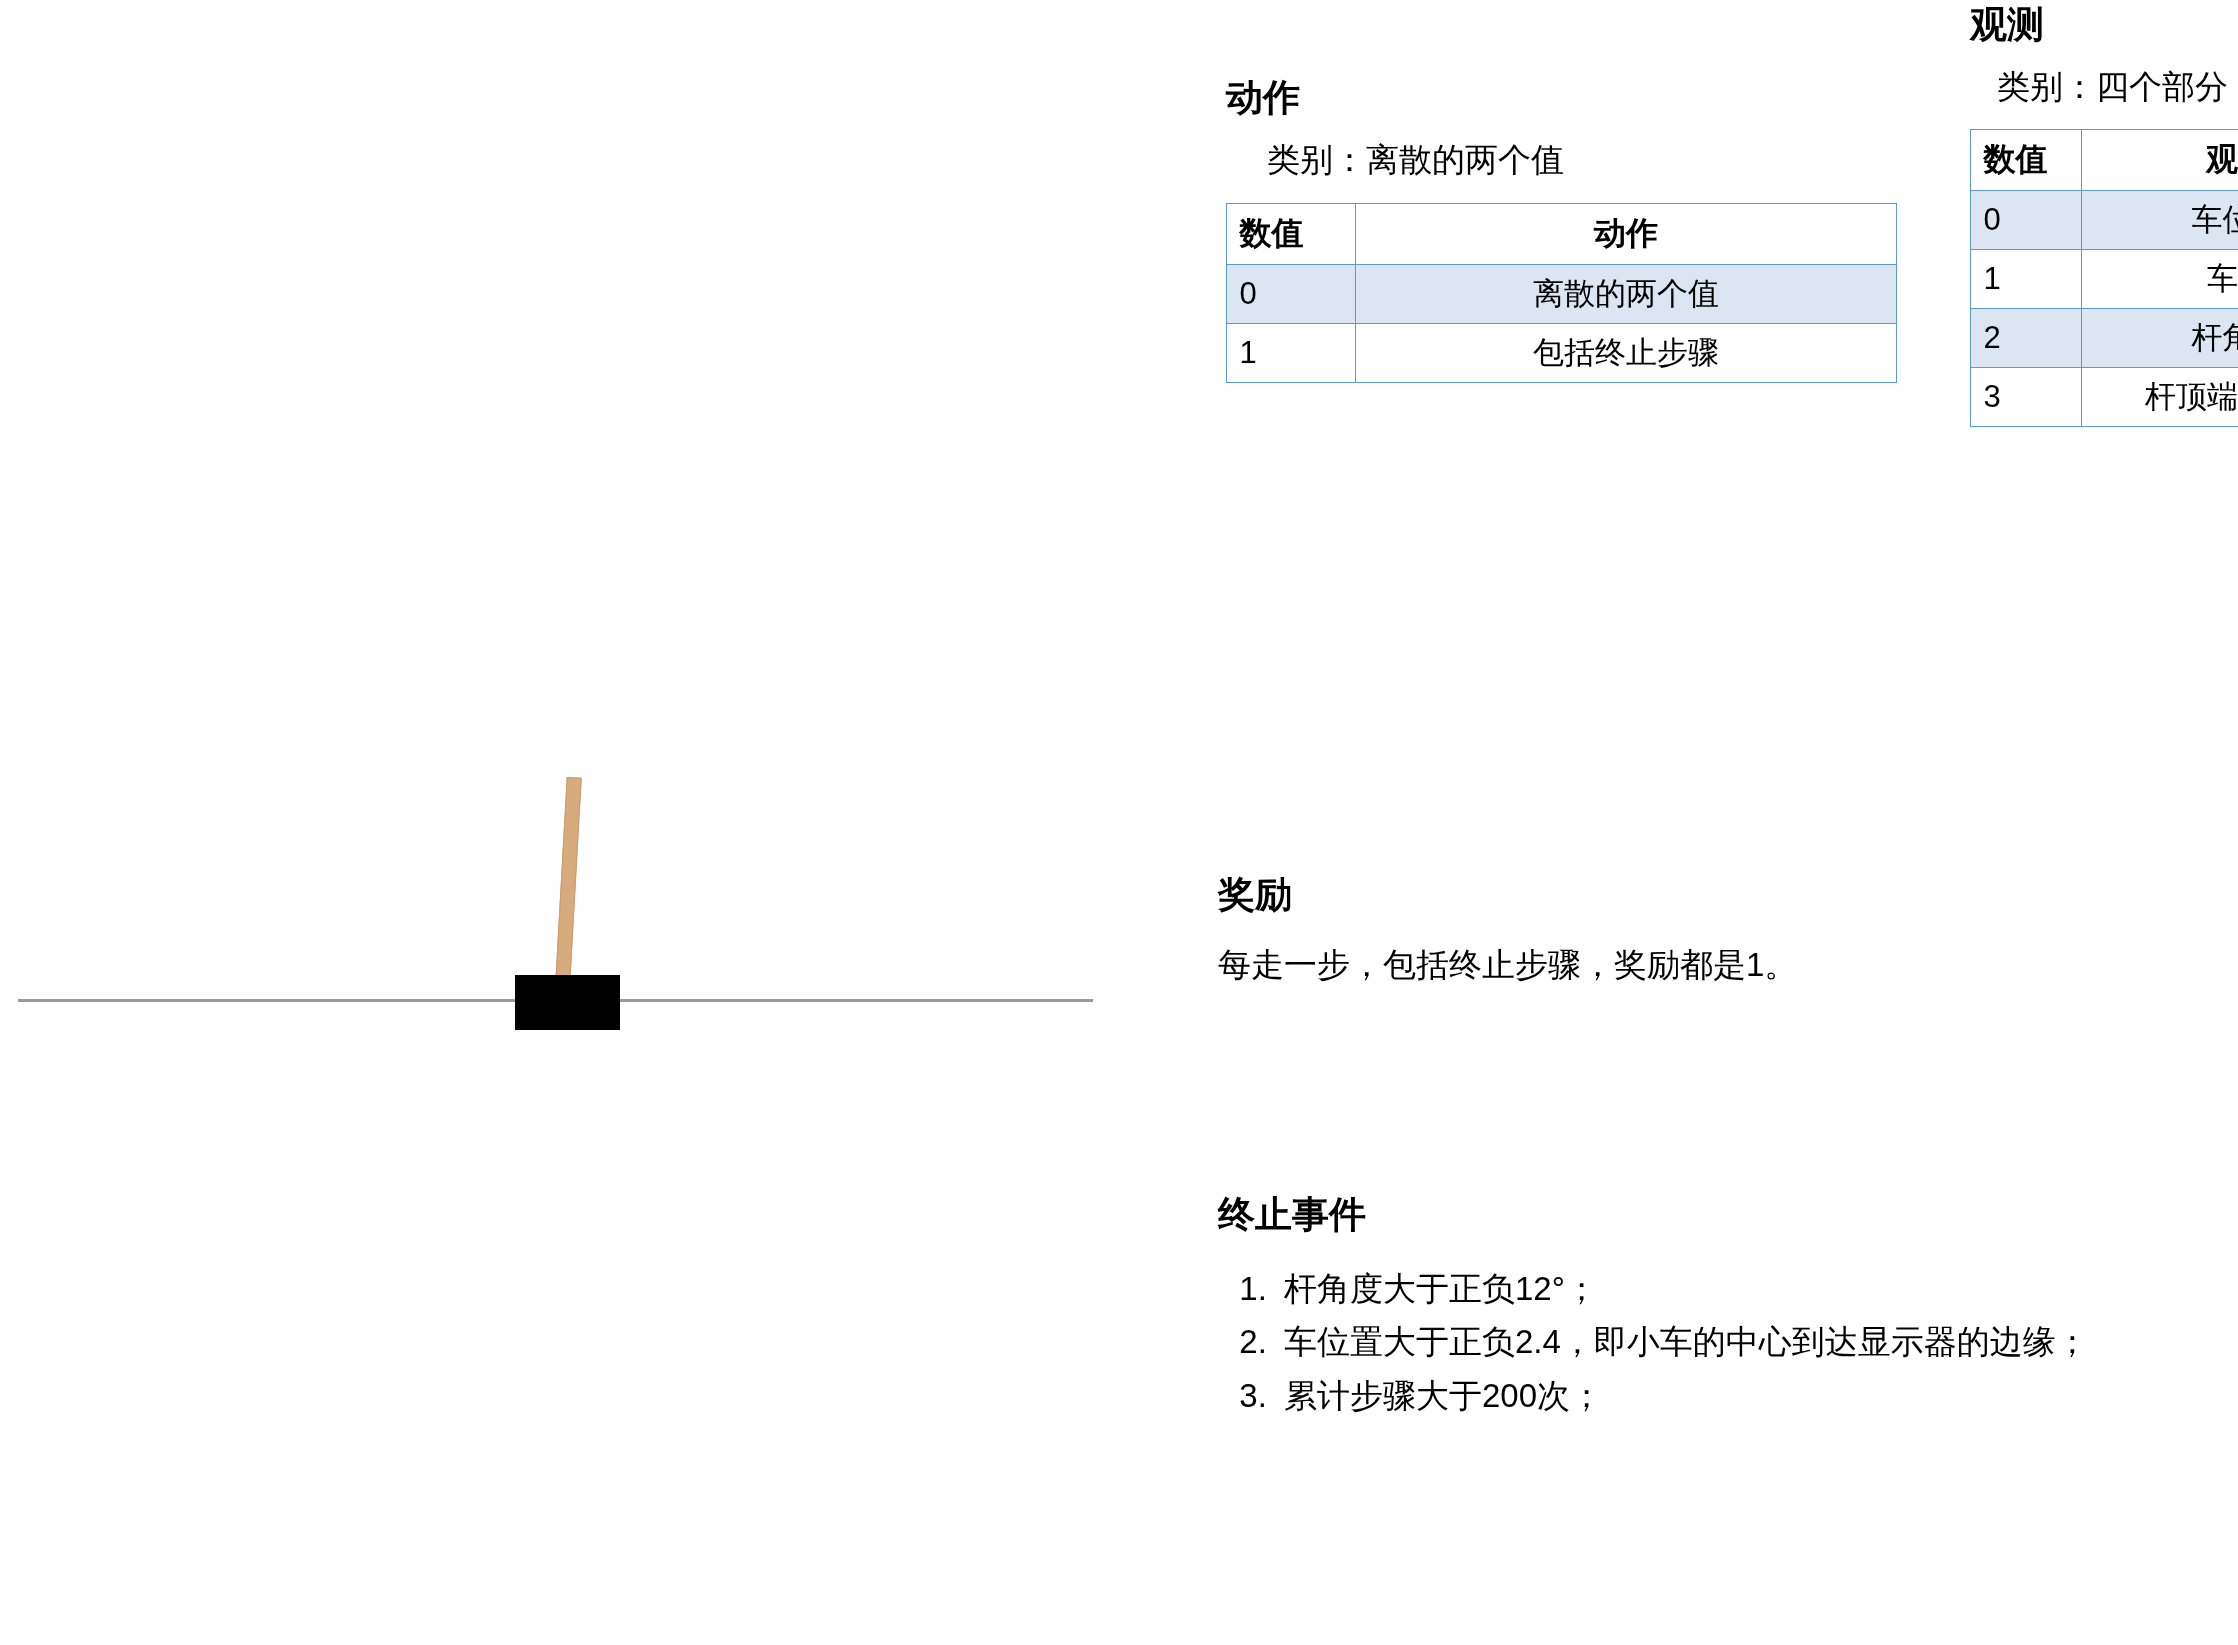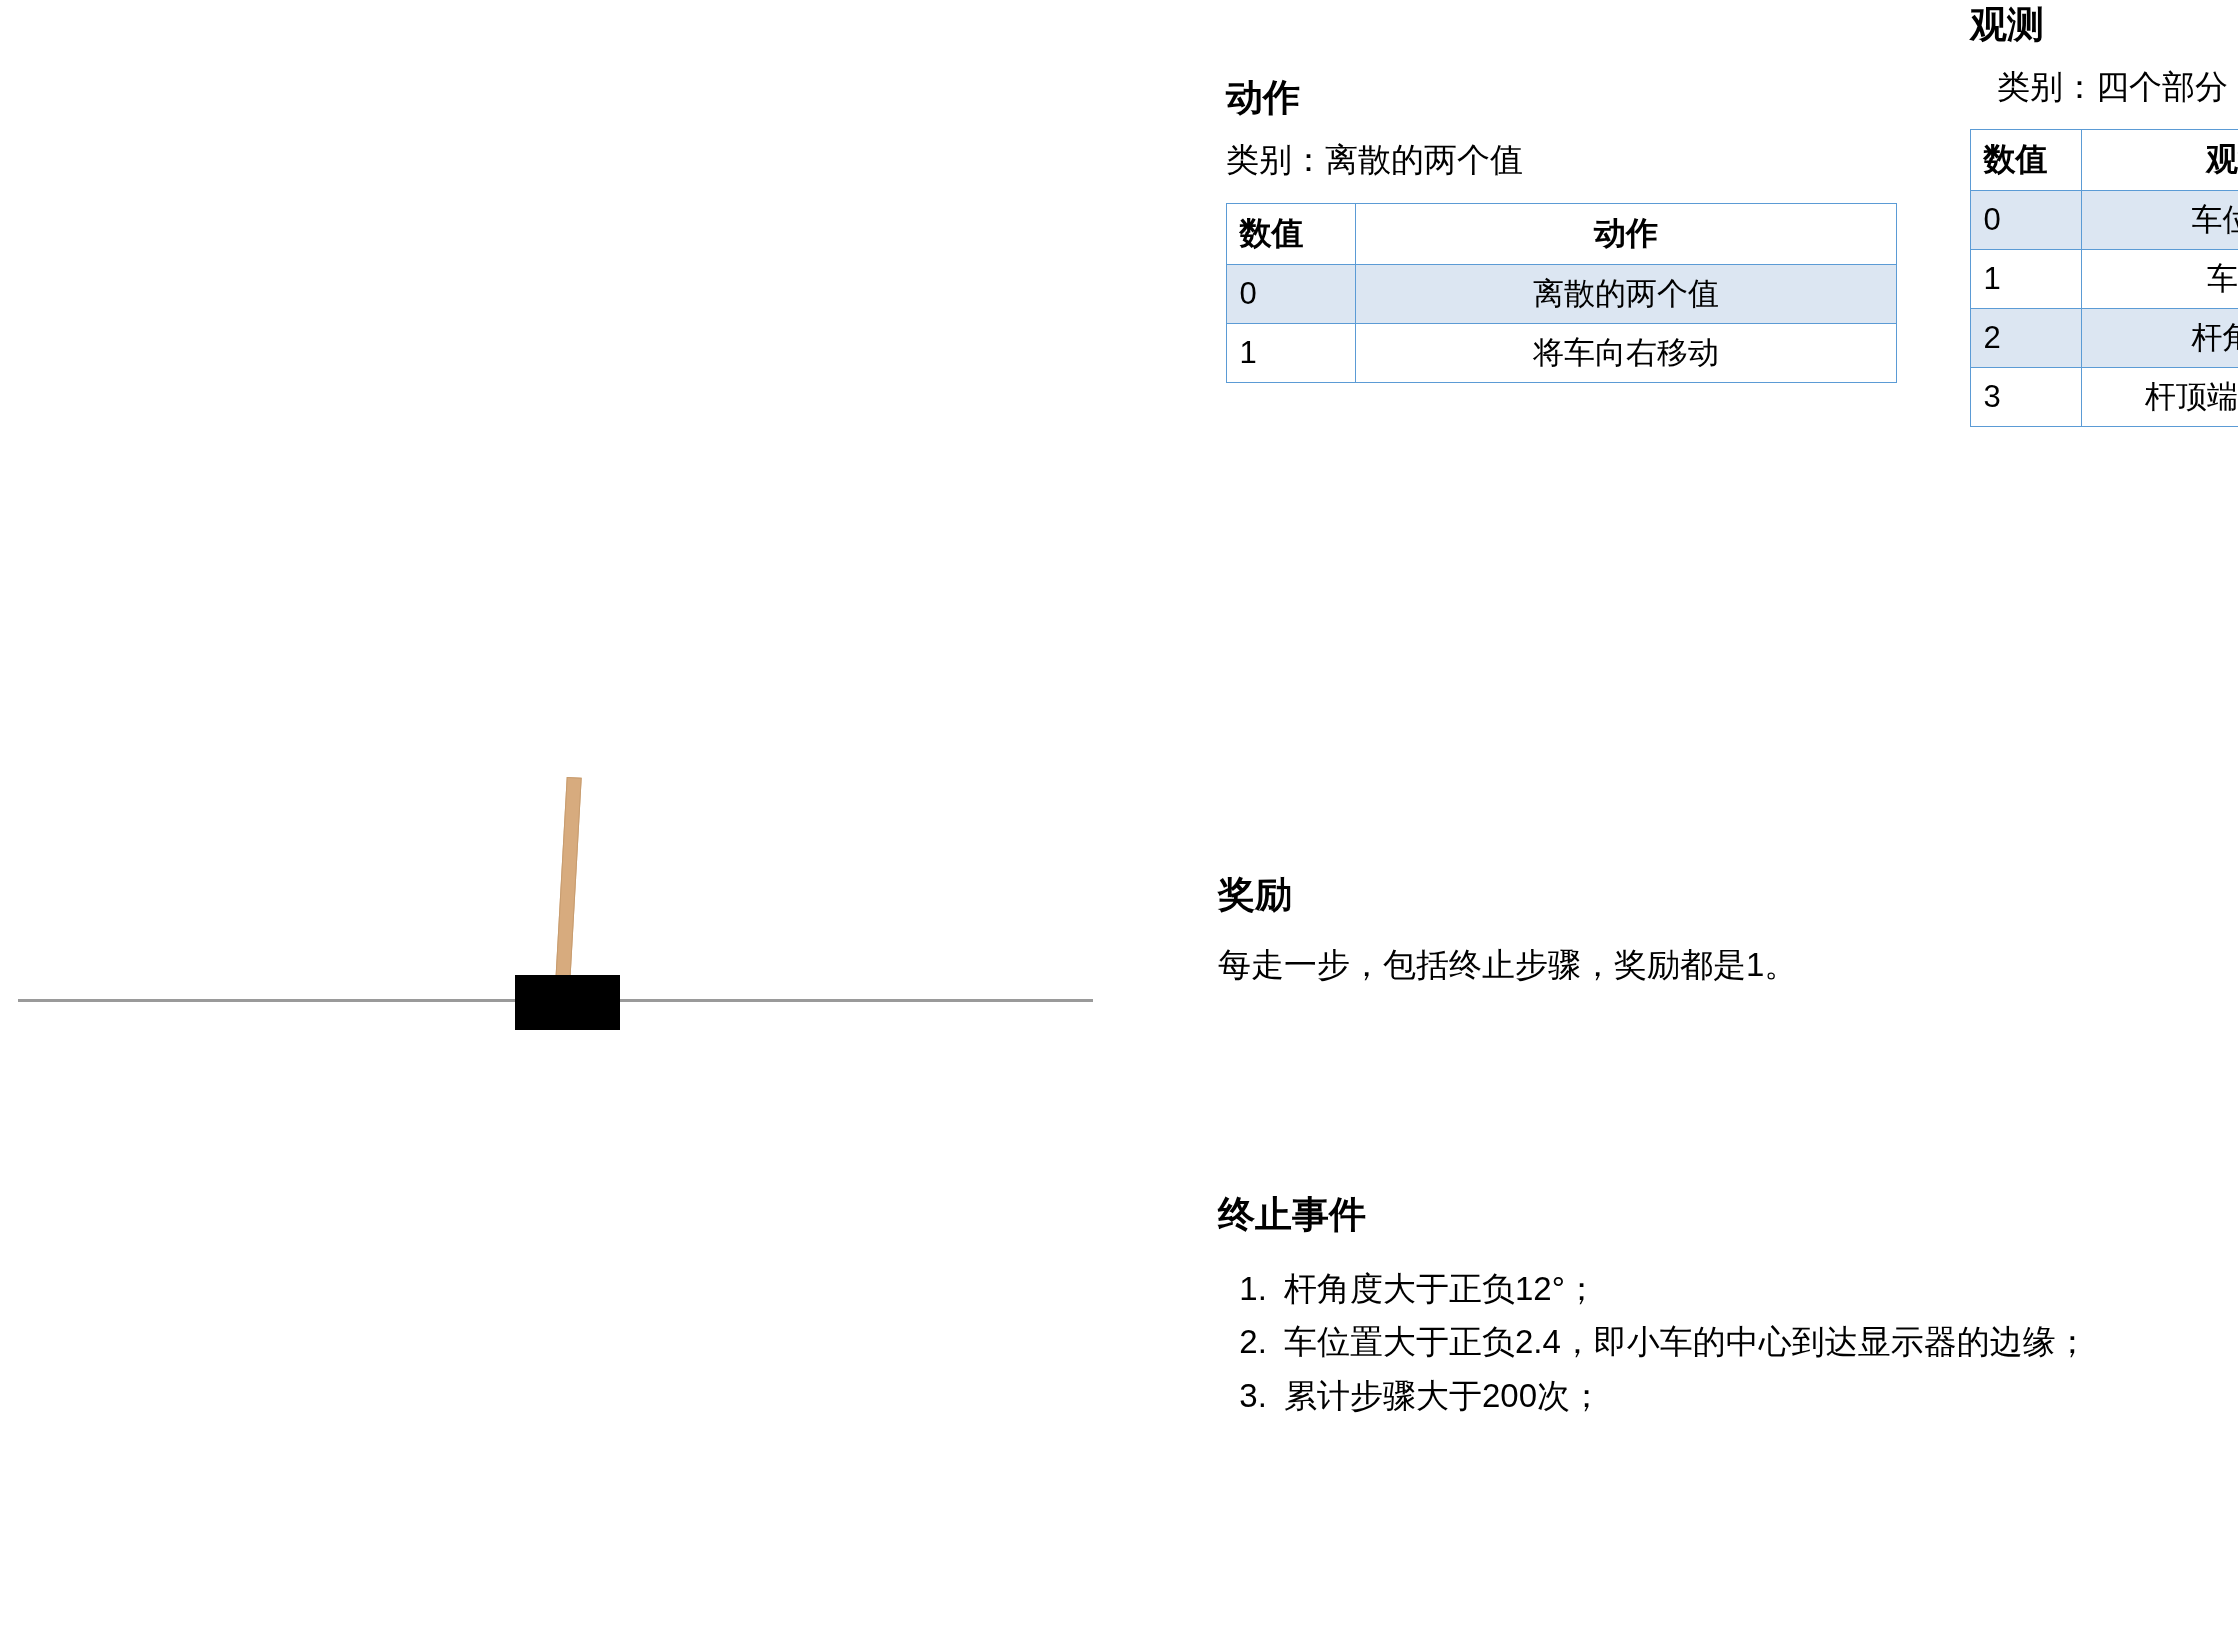--- a/index.html
+++ b/index.html
@@ -77,21 +77,21 @@
   }
 
   
   #action-block {
     position: absolute;
     left: 98px;
     top: 78px;
     width: 851px;
   }
   #action-heading { margin-bottom: 20.6px; }
-  #action-subtitle { margin-bottom: 22.4px; }
+  #action-subtitle { margin-bottom: 22.4px; margin-left: 41px; }
 
   
   #observation-block {
     position: absolute;
     left: 842px;
     top: 4.5px;
     width: 1298px;
   }
   #observation-heading { margin-bottom: 20.6px; }
   #observation-subtitle { margin-left: 27px; margin-bottom: 21.5px; }
@@ -171,21 +171,21 @@
           <th class="c1">动作</th>
         </tr>
       </thead>
       <tbody>
         <tr class="shaded">
           <td class="c0 idx">0</td>
           <td class="c1">离散的两个值</td>
         </tr>
         <tr>
           <td class="c0 idx">1</td>
-          <td class="c1">将车向右移动</td>
+          <td class="c1">包括终止步骤</td>
         </tr>
       </tbody>
     </table>
   </div>
 
   <div id="observation-block">
     <h2 class="heading" id="observation-heading">观测</h2>
     <p class="body-text" id="observation-subtitle">类别：四个部分</p>
     <table class="tbl" id="obs-table">
       <thead>

